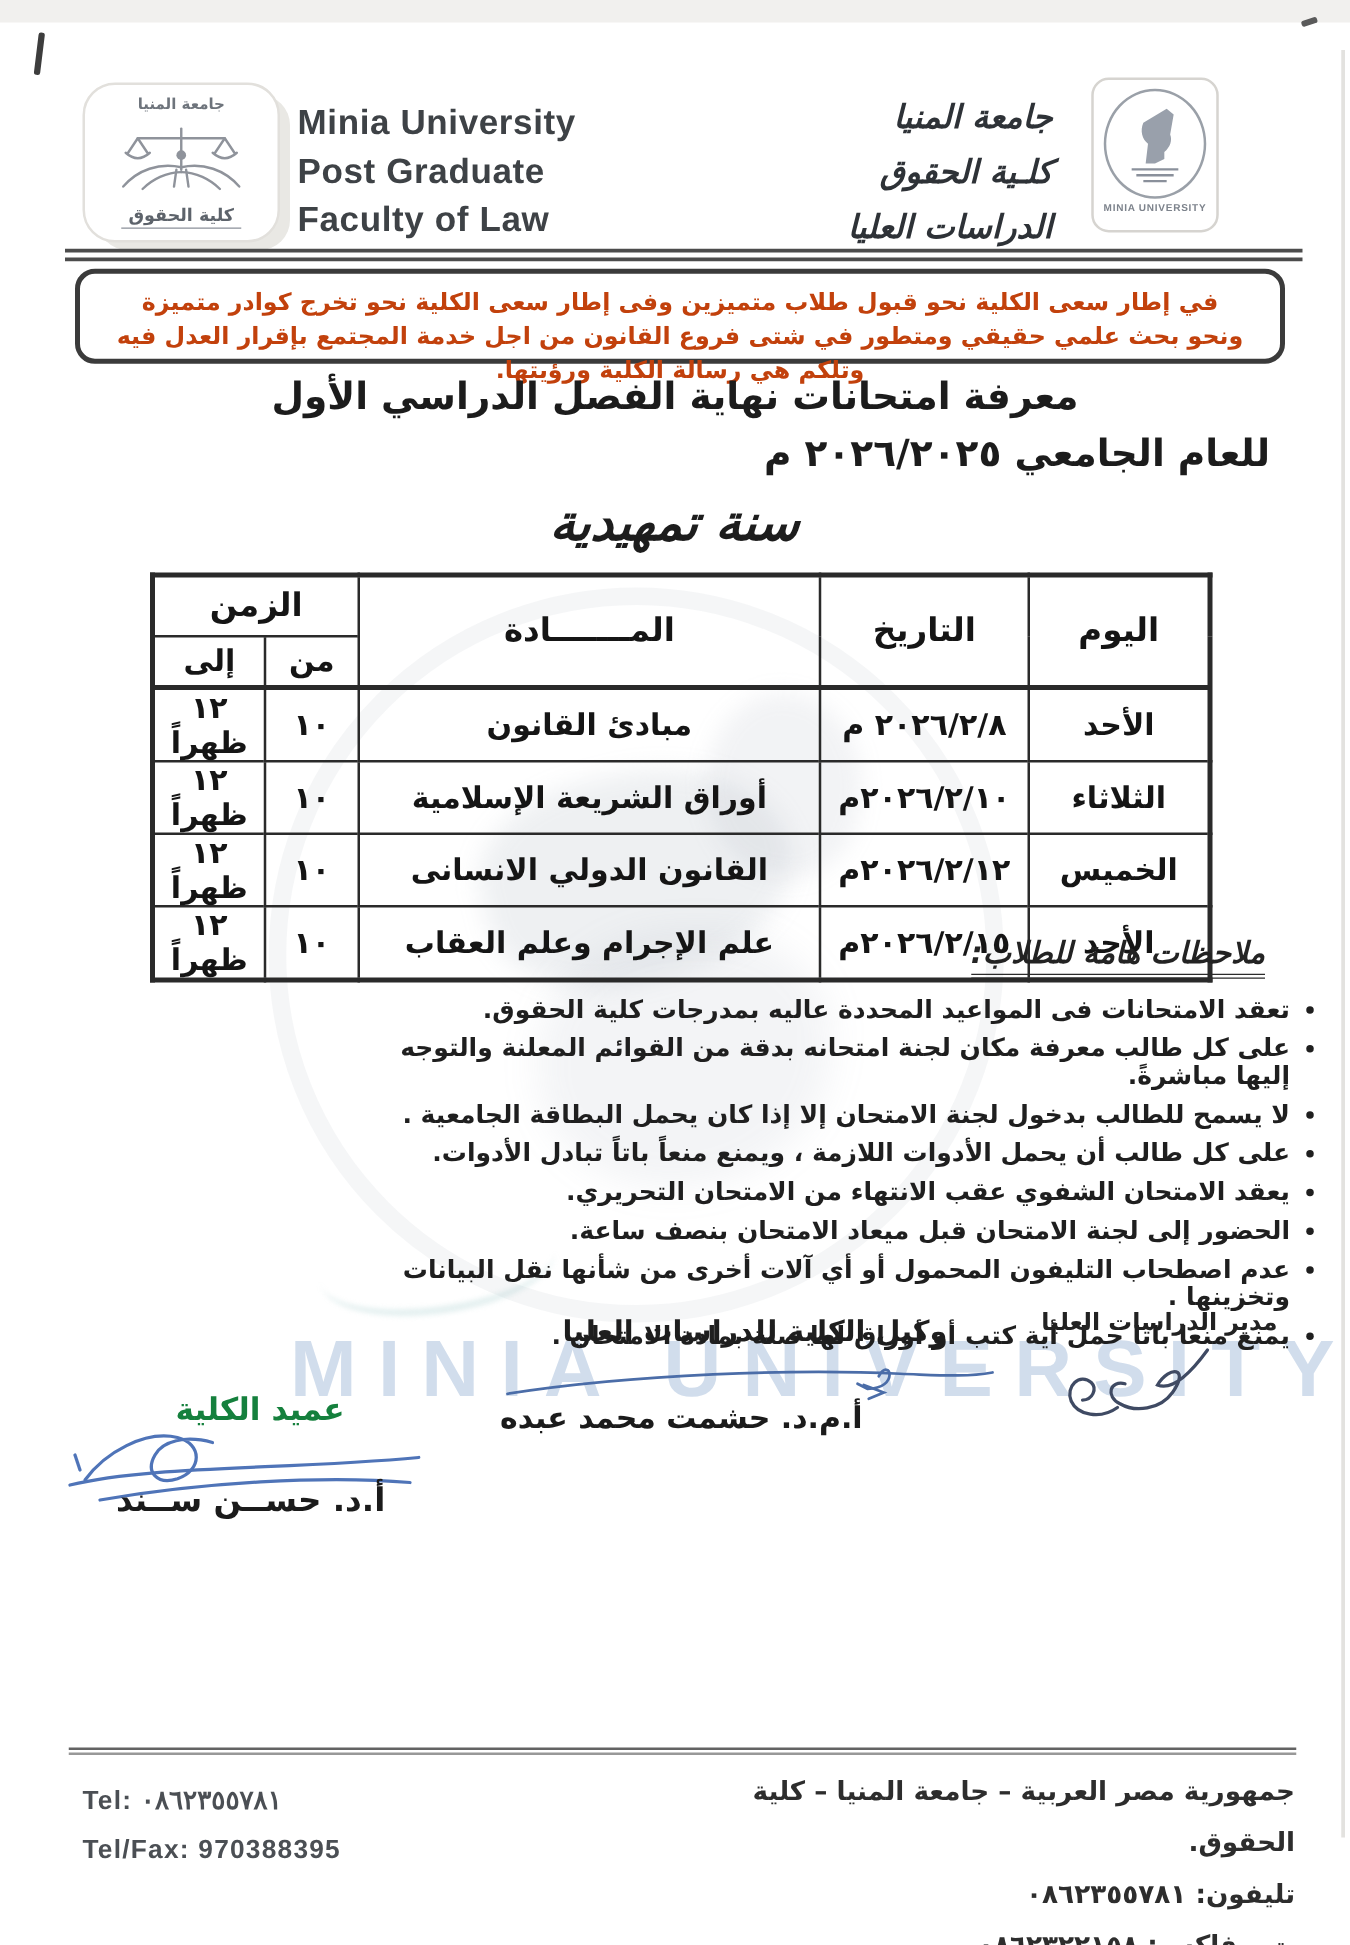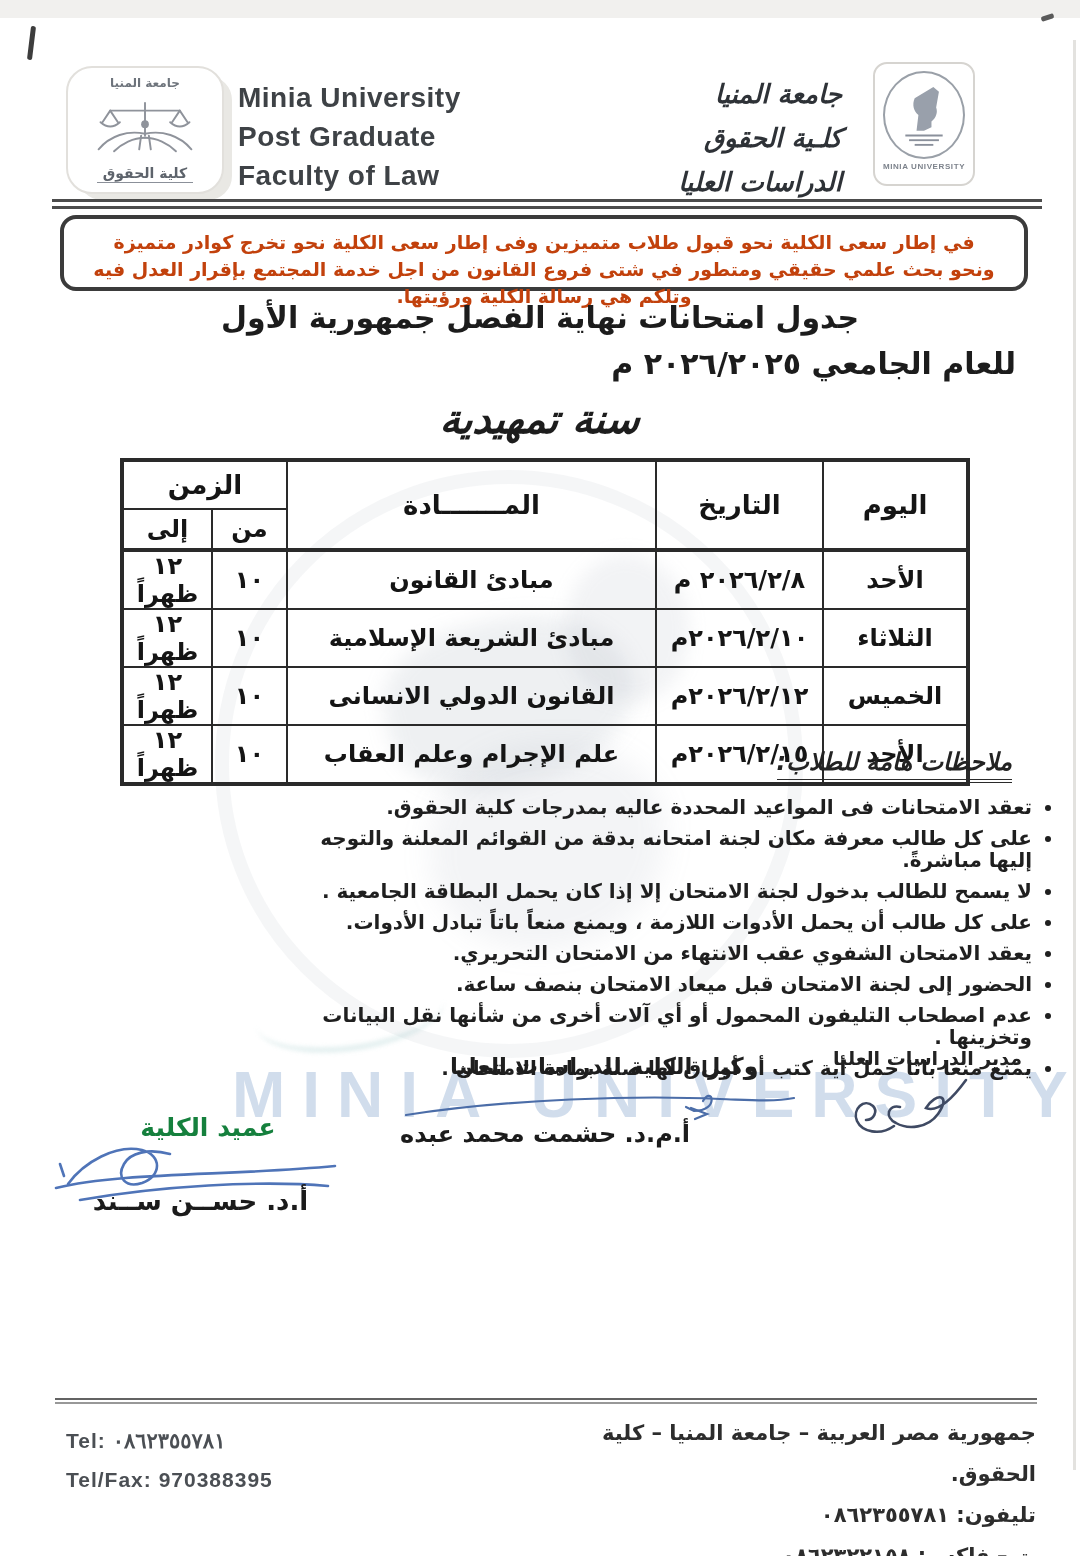--- a/index.html
+++ b/index.html
@@ -158,21 +158,21 @@
         </g>
       </svg>
     </div>
     <div class="caption">MINIA UNIVERSITY</div>
   </div>
 
   <div class="hdr-rule"></div>
 
   <div class="notice">في إطار سعى الكلية نحو قبول طلاب متميزين وفى إطار سعى الكلية نحو تخرج كوادر متميزة ونحو بحث علمي حقيقي ومتطور في شتى فروع القانون من اجل خدمة المجتمع بإقرار العدل فيه وتلكم هي رسالة الكلية ورؤيتها.</div>
 
-  <div class="title1">جدول امتحانات نهاية الفصل جمهورية الأول</div>
+  <div class="title1">معرفة امتحانات نهاية الفصل الدراسي الأول</div>
   <div class="title2">للعام الجامعي ٢٠٢٦/٢٠٢٥ م</div>
   <div class="title3">سنة تمهيدية</div>
 
   <table class="exam-table">
     <colgroup>
       <col style="width:145px">
         <col style="width:167px">
         <col style="width:369px">
         <col style="width:75px">
         <col style="width:90px">
@@ -193,21 +193,21 @@
       <tr>
         <td>الأحد</td>
         <td>٢٠٢٦/٢/٨ م</td>
         <td>مبادئ القانون</td>
         <td>١٠</td>
         <td>١٢ ظهراً</td>
       </tr>
       <tr>
         <td>الثلاثاء</td>
         <td>٢٠٢٦/٢/١٠م</td>
-        <td>مبادئ الشريعة الإسلامية</td>
+        <td>أوراق الشريعة الإسلامية</td>
         <td>١٠</td>
         <td>١٢ ظهراً</td>
       </tr>
       <tr>
         <td>الخميس</td>
         <td>٢٠٢٦/٢/١٢م</td>
         <td>القانون الدولي الانسانى</td>
         <td>١٠</td>
         <td>١٢ ظهراً</td>
       </tr>

